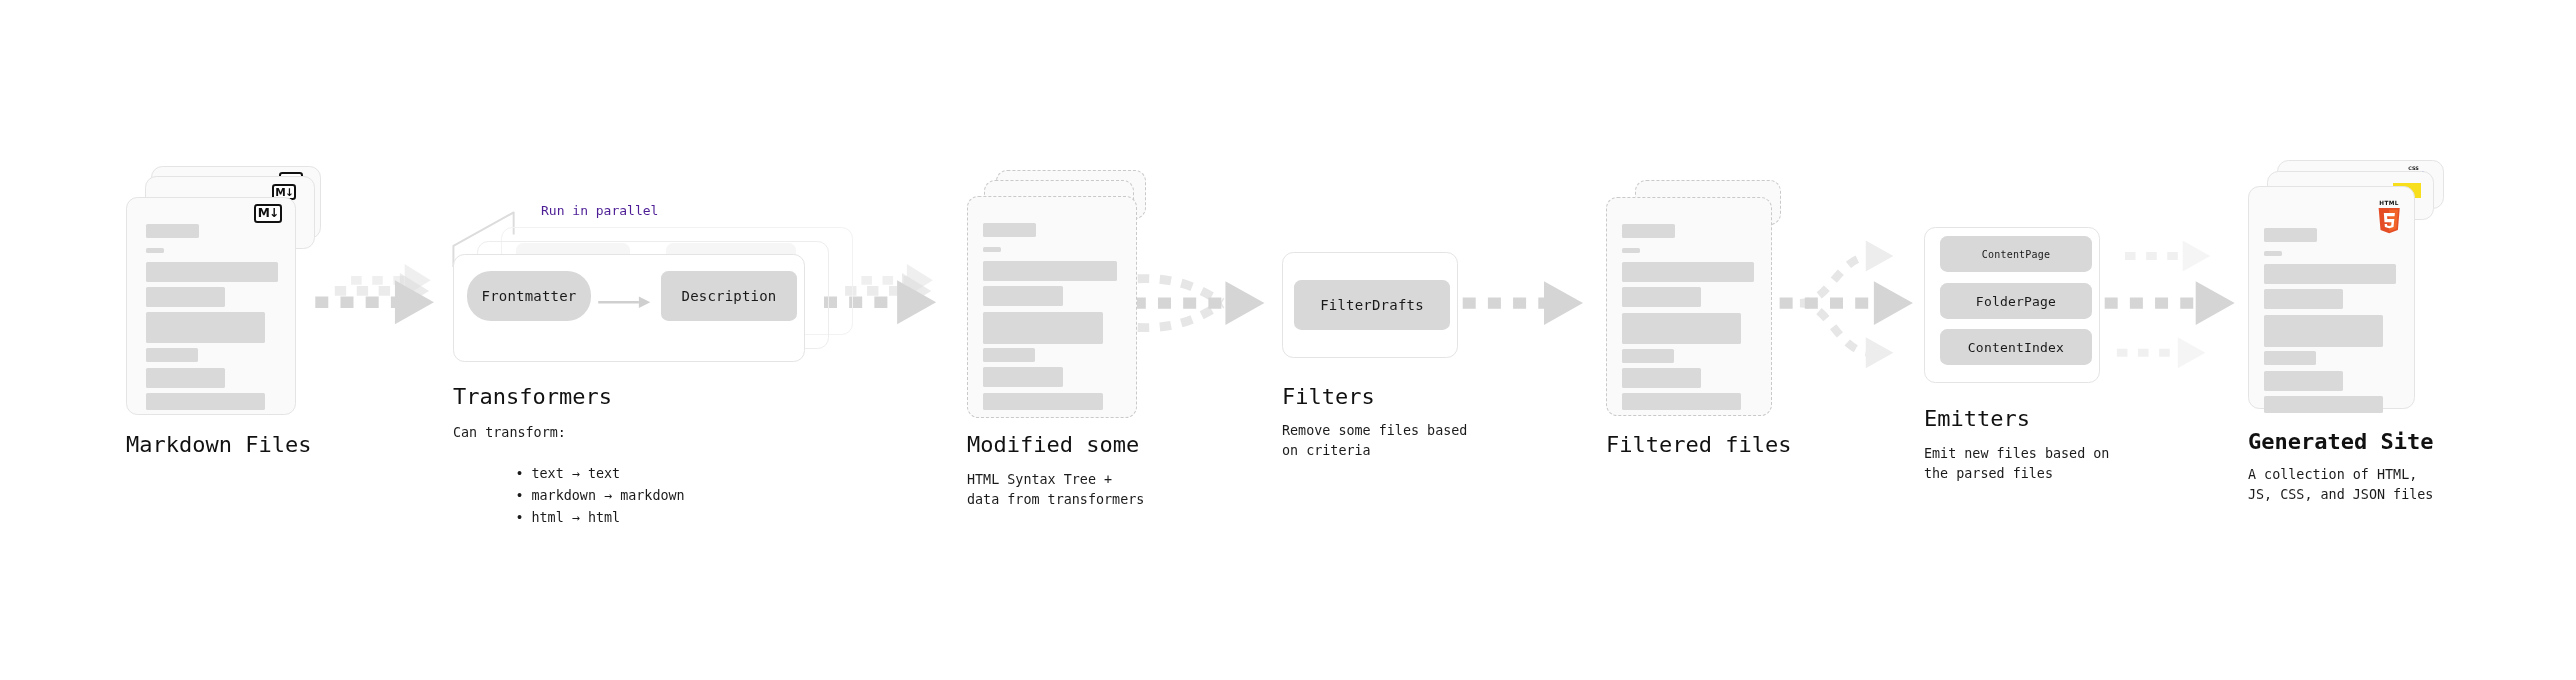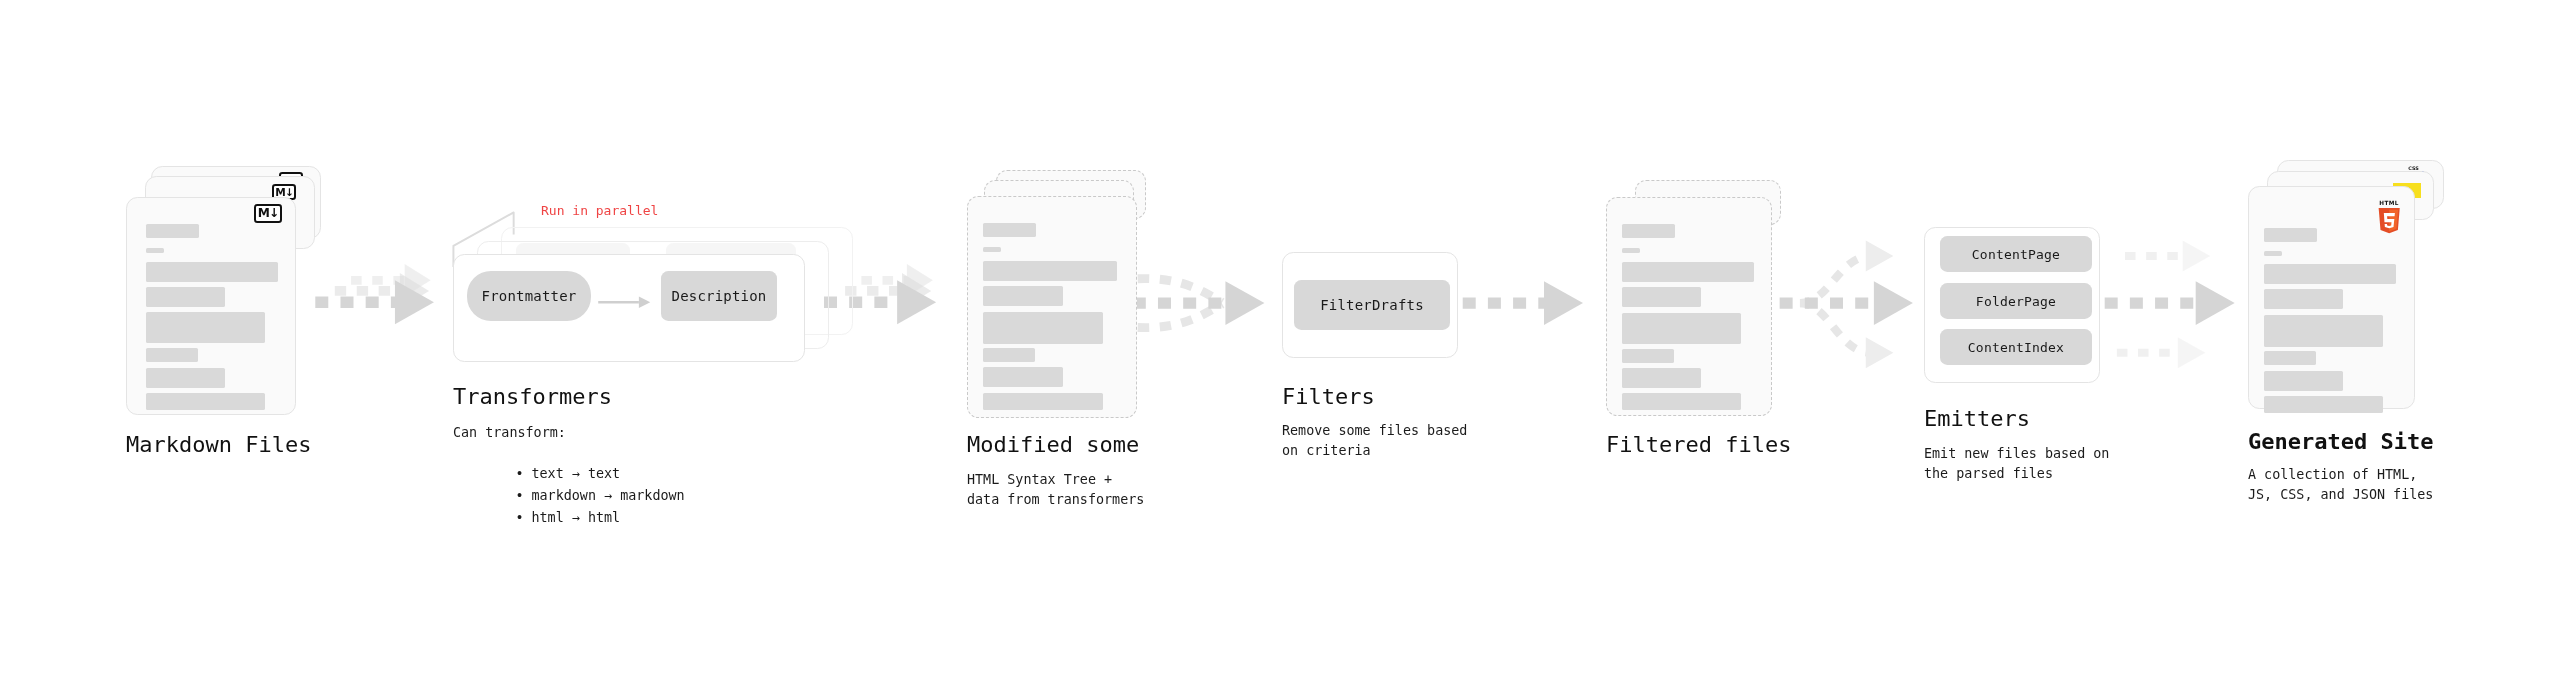--- a/index.html
+++ b/index.html
@@ -78,21 +78,21 @@
   .chip.g2{background:#e2e2e2;opacity:.32;}
 
   
   .title{
     position:absolute;font-size:22px;letter-spacing:0px;color:#111;white-space:nowrap;
   }
   .desc{
     position:absolute;font-size:13.4px;line-height:19.5px;color:#1b1b1b;white-space:pre;
   }
   .softlabel{
-    position:absolute;font-size:13px;color:#ef4444;white-space:nowrap;
+    position:absolute;font-size:13px;color:#4c1d95;white-space:nowrap;
   }
 
   
   .arrowlayer{position:absolute;left:0;top:0;width:2576px;height:681px;pointer-events:none;}
 </style>
 </head>
 <body>
 
 <div class="stage">
 
@@ -223,21 +223,21 @@
 
     <div class="pbox" style="left:453px;top:254px;width:352px;height:108px;"></div>
 
     <div class="chip" style="left:467px;top:271px;width:124px;height:50px;border-radius:24px;">Frontmatter</div>
 
     <svg style="position:absolute;left:598px;top:290px;width:98px;height:24.4px;" viewBox="0 0 120 30">
       <line x1="0" y1="15" x2="50" y2="15" stroke="#cfcfcf" stroke-width="3"></line>
       <polygon points="50,8 64,15 50,22" fill="#cfcfcf"></polygon>
     </svg>
 
-    <div class="chip" style="left:661px;top:271px;width:116px;height:50px;">Description</div>
+    <div class="chip" style="left:661px;top:271px;width:136px;height:50px;">Description</div>
 
     <div class="title" style="left:453px;top:384px;">Transformers</div>
     <div class="desc" style="left:453px;top:423px;">Can transform:</div>
     <div class="desc" style="left:467px;top:444px;">
       <span>•&nbsp;</span><span>text → text</span>
     </div>
     <div class="desc" style="left:467px;top:466px;">
       <span>•&nbsp;</span><span>markdown → markdown</span>
     </div>
     <div class="desc" style="left:467px;top:488px;">
@@ -284,21 +284,21 @@
       <div class="bar" style="left:14.6px;top:151px;width:52px;height:14px;"></div>
       <div class="bar" style="left:14.6px;top:170px;width:79px;height:19.5px;"></div>
       <div class="bar" style="left:14.6px;top:195px;width:119px;height:17px;"></div>
     </div>
 
     <div class="title" style="left:1606px;top:432px;">Filtered files</div>
   </div>
 
   <div class="node">
     <div class="pbox" style="left:1924px;top:227px;width:176px;height:156px;"></div>
-    <div class="chip" style="left:1940px;top:236px;width:152px;height:36px;font-size:13px;">ContentPage</div>
+    <div class="chip" style="left:1940px;top:236px;width:152px;height:36px;font-size:10px;">ContentPage</div>
     <div class="chip" style="left:1940px;top:283px;width:152px;height:36px;font-size:13px;">FolderPage</div>
     <div class="chip" style="left:1940px;top:329px;width:152px;height:36px;font-size:13px;">ContentIndex</div>
 
     <div class="title" style="left:1924px;top:406px;text-align:right;">Emitters</div>
     <div class="desc" style="left:1924px;top:444px;">Emit new files based on
 the parsed files</div>
   </div>
 
   <div class="node">
     <div class="card" style="left:2277px;top:160px;width:167px;height:49px;"></div>

